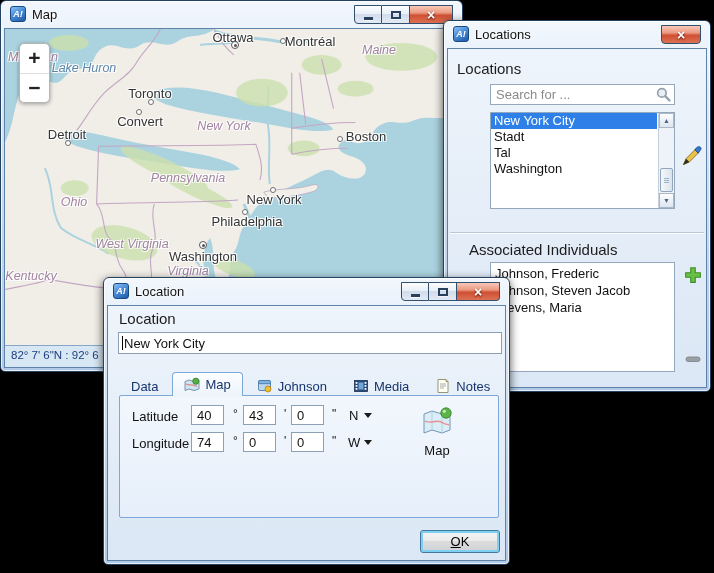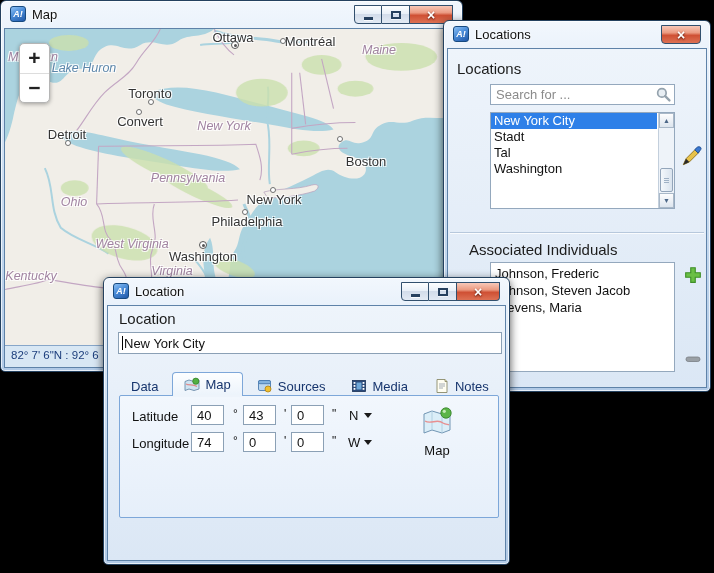--- a/index.html
+++ b/index.html
@@ -195,32 +195,32 @@
         <div class="map-label state" style="left: 374px; top: 21px;">Maine</div>
         <div class="map-label state" style="left: 28px; top: 28px;">Michigan</div>
         <div class="map-label water" style="left: 79px; top: 39px;">Lake Huron</div>
         <div class="map-label city" style="left: 145px; top: 64px;">Toronto</div>
         <div class="marker dot" style="left: 146px; top: 73px;"></div>
         <div class="map-label city" style="left: 135px; top: 92px;">Convert</div>
         <div class="marker dot" style="left: 134px; top: 83px;"></div>
         <div class="map-label state" style="left: 219px; top: 97px;">New York</div>
         <div class="map-label city" style="left: 62px; top: 105px;">Detroit</div>
         <div class="marker dot" style="left: 63px; top: 114px;"></div>
-        <div class="map-label city" style="left: 335px; top: 132px; margin-left: 26px;">Boston</div>
+        <div class="map-label city" style="left: 335px; top: 107px; margin-left: 26px;">Boston</div>
         <div class="marker dot" style="left: 335px; top: 110px;"></div>
         <div class="map-label state" style="left: 183px; top: 149px;">Pennsylvania</div>
         <div class="map-label city" style="left: 269px; top: 170px;">New York</div>
         <div class="marker dot" style="left: 268px; top: 161px;"></div>
         <div class="map-label state" style="left: 69px; top: 173px;">Ohio</div>
         <div class="map-label city" style="left: 242px; top: 192px;">Philadelphia</div>
         <div class="marker dot" style="left: 240px; top: 183px;"></div>
         <div class="map-label state" style="left: 127px; top: 215px;">West Virginia</div>
         <div class="map-label city" style="left: 198px; top: 227px;">Washington</div>
         <div class="marker capital" style="left: 198px; top: 216px;"></div>
-        <div class="map-label state" style="left: 167px; top: 242px;">Virginia</div>
+        <div class="map-label state" style="left: 183px; top: 242px;">Virginia</div>
         <div class="map-label state" style="left: 26px; top: 247px;">Kentucky</div>
       </div>
     <div id="zoom-control">
       <div class="zbtn">+</div>
       <div class="zbtn">−</div>
     </div>
     <div id="map-status">82° 7' 6"N : 92° 6</div>
   </div>
 </div>
 
@@ -320,21 +320,21 @@
           <span>Map</span>
         </div>
         <div class="tab">
           <span class="tabicon">
             <svg viewBox="0 0 16 16" width="16" height="16">
               <rect x="1.5" y="2.5" width="12" height="10" rx="1.4" fill="#bcd7ef" stroke="#4a7ab0" stroke-width="0.9"></rect>
               <rect x="1.5" y="2.5" width="12" height="3.2" rx="1.4" fill="#82b2de" stroke="#4a7ab0" stroke-width="0.9"></rect>
               <circle cx="11" cy="11" r="3" fill="#f0c030" stroke="#b08010" stroke-width="0.8"></circle>
             </svg>
           </span>
-          <span>Sources</span>
+          <span>Johnson</span>
         </div>
         <div class="tab">
           <span class="tabicon">
             <svg viewBox="0 0 16 16" width="16" height="16">
               <rect x="1.5" y="2.5" width="13" height="11" fill="#2a4a7a" stroke="#1a3055" stroke-width="0.8"></rect>
               <g fill="#fff">
                 <rect x="2.6" y="4" width="1.8" height="1.8"></rect>
                 <rect x="2.6" y="7" width="1.8" height="1.8"></rect>
                 <rect x="2.6" y="10" width="1.8" height="1.8"></rect>
                 <rect x="11.6" y="4" width="1.8" height="1.8"></rect>
@@ -386,14 +386,17 @@
             <path d="M3,9 L11,6 L21,9 L29,6 L29,25 L21,28 L11,25 L3,28 Z" fill="#dbeef8" stroke="#7296b4" stroke-width="1"></path>
             <path d="M11,6 V25 M21,9 V28" stroke="#a8c8dc" stroke-width="0.8" fill="none"></path>
             <path d="M4,16 C10,20 16,13 22,18 C25,20 27,19 28,20" stroke="#e89090" stroke-width="1.4" fill="none"></path>
             <circle cx="25" cy="8" r="5.2" fill="#5cb548" stroke="#2f7d22" stroke-width="0.8"></circle>
             <circle cx="23.3" cy="6.3" r="1.6" fill="#c4eab8"></circle>
           </svg>
         </span>
         <div class="big-label">Map</div>
       </div>
     </div>
+    <div id="ok-button">
+      <span><u>O</u><span>K</span></span>
+    </div>
   </div>
 </div>
 
 </body></html>

